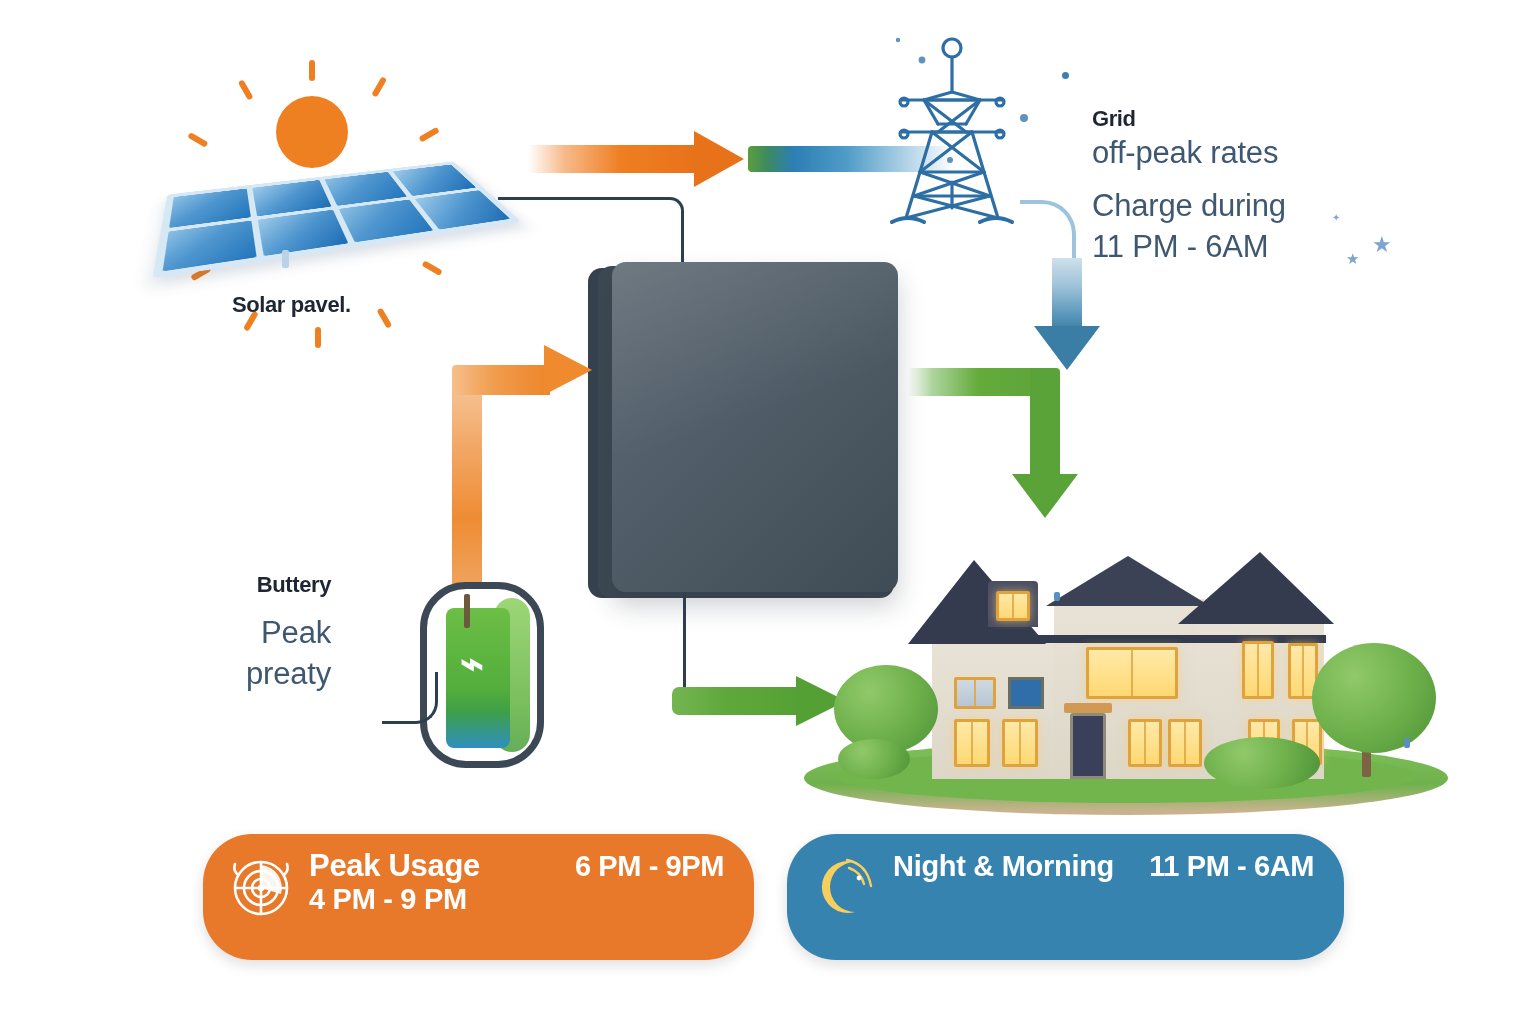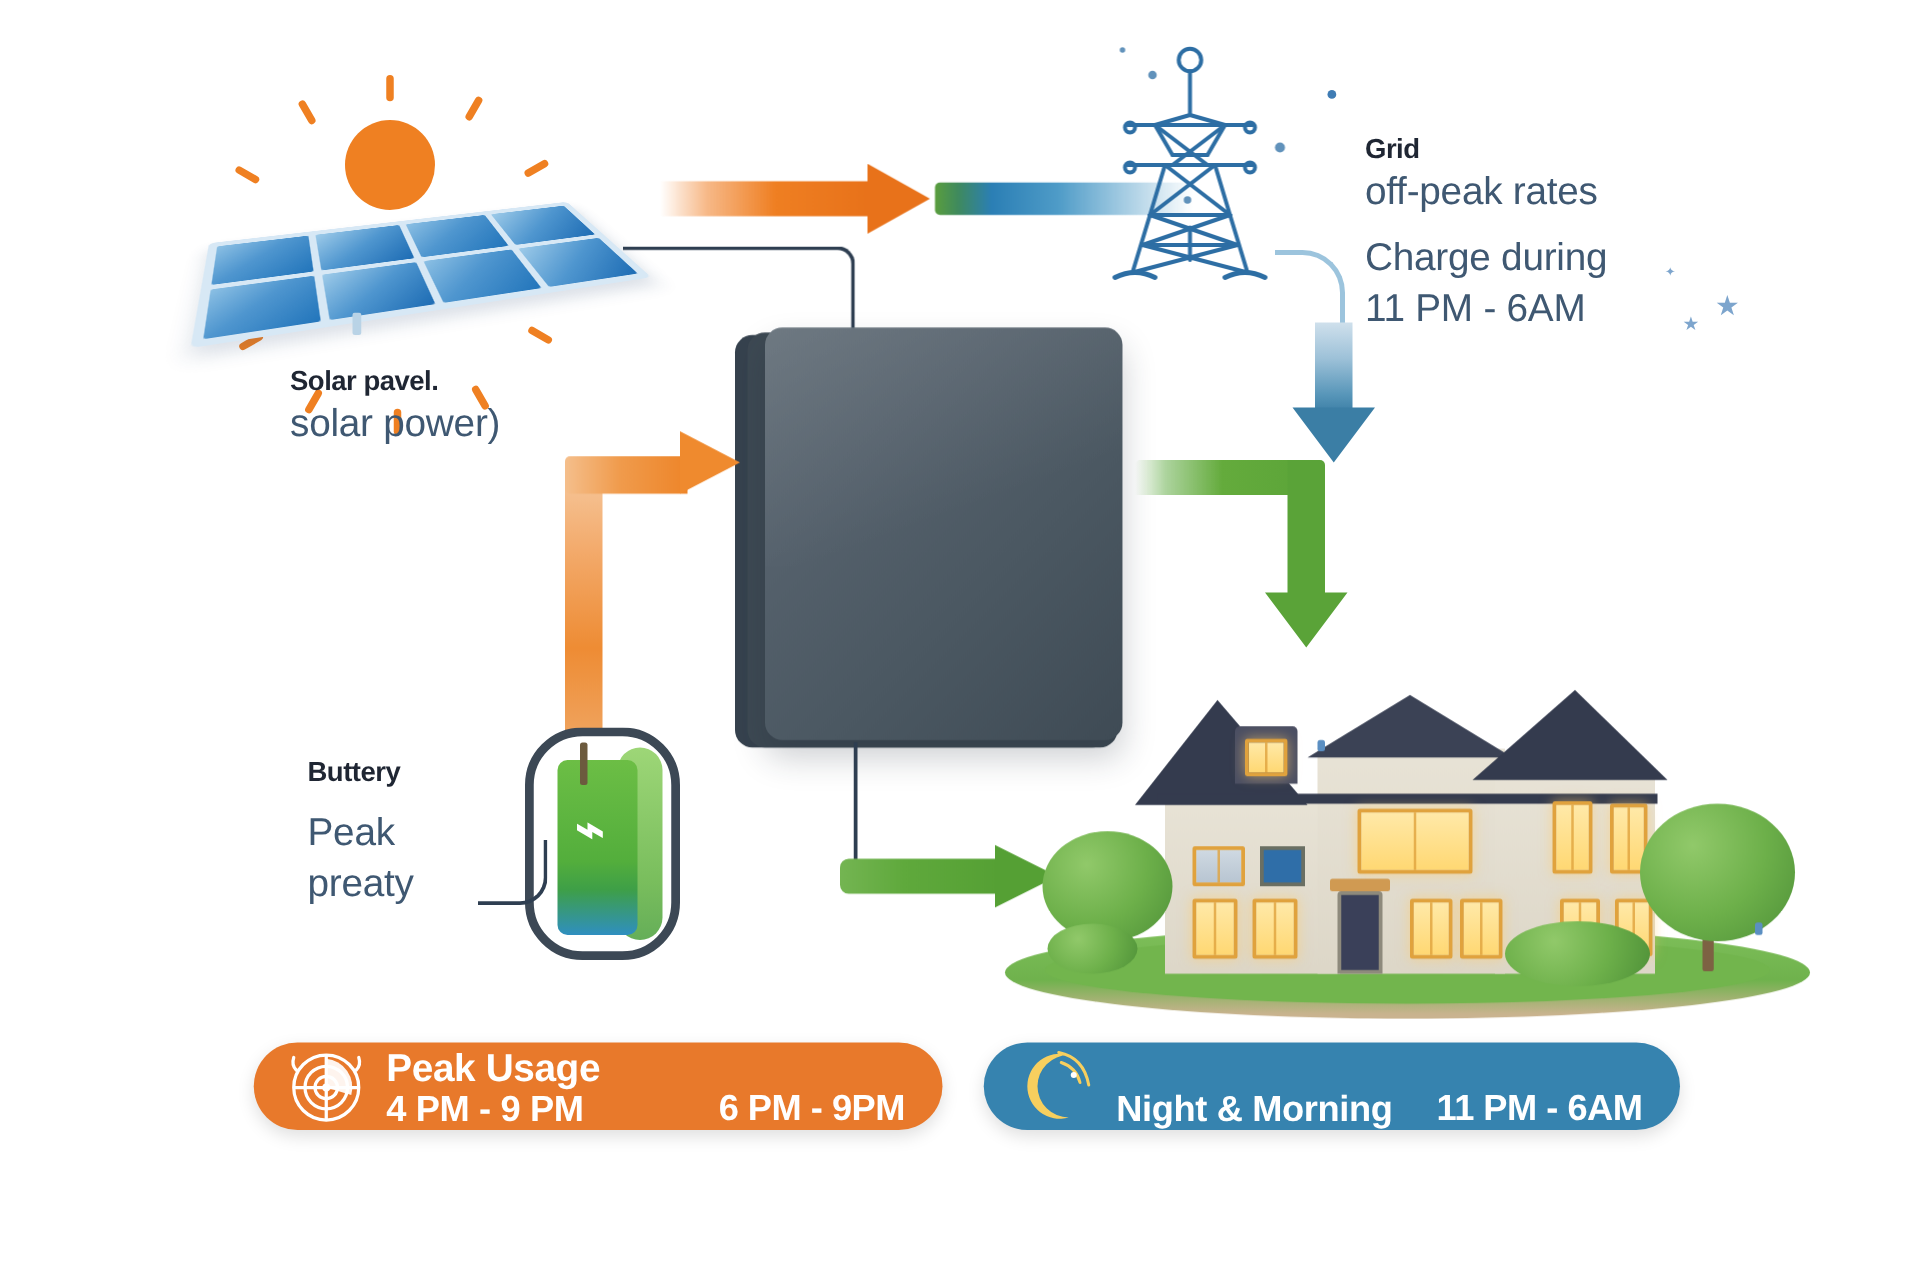--- a/index.html
+++ b/index.html
@@ -266,24 +266,24 @@
     background: radial-gradient(circle at 34% 30%, #91c96a 0%, #6db04a 52%, #4e9038 100%);
   }
   .tree-trunk { position: absolute; background: #7d6243; border-radius: 2px; }
 
   
   .star-deco { position: absolute; color: #7da5cd; }
 
   
   .badge {
     position: absolute;
-    height: 70px;
+    height: 126px;
     border-radius: 49px;
-    display: flex; align-items: flex-end;
-    padding: 0 30px 0 22px;
+    display: flex; align-items: flex-start;
+    padding: 16px 30px 0 22px;
     box-shadow: 0 5px 14px rgba(0,0,0,.13);
   }
   #badge-peak { left: 203px; top: 834px; width: 551px; background: #e8792b; }
   #badge-low  { left: 787px; top: 834px; width: 557px; background: #3683af; }
   .badge-icon { width: 72px; height: 72px; flex: 0 0 72px; position: relative; margin-right: 12px; }
   .badge-text { display: flex; flex-direction: column; justify-content: center; }
   .badge-title {
     font-size: 31px; font-weight: bold; color: #ffffff;
     line-height: 1.06; white-space: nowrap; letter-spacing: -.3px;
   }
@@ -329,21 +329,20 @@
           <div class="cell"></div>
           <div class="cell"></div>
           <div class="cell"></div>
       </div>
     </div>
   </div>
   <div id="panel-leg" class="abs"></div>
 
   <div class="abs" style="left:232px; top:292px;">
     <div class="node-title">Solar pavel.</div>
-    <div class="node-desc">solar power)</div>
   </div>
 
   <div class="abs wire" style="left:498px; top:197px; width:186px; height:72px;
               border-top-width:3px; border-right-width:3px;
               border-radius:0 14px 0 0;"></div>
 
   <div id="arrow-sun-grid" class="abs">
     <div class="shaft"></div>
     <div class="head"></div>
   </div>
@@ -418,21 +417,21 @@
   </div>
 
   <div id="batt-icon" class="abs">
     <div class="outline"></div>
     <div class="sideglow"></div>
     <div class="cellbody"></div>
     <div class="cap"></div>
     <div class="bolt">⌁</div>
   </div>
 
-  <div class="abs" style="left:246px; top:605px;">
+  <div class="abs" style="left:246px; top:572px;text-align:right;">
     <div class="node-title">Buttery</div>
     <div class="node-desc" style="margin-top:14px;">Peak</div>
     <div class="node-desc">preaty</div>
   </div>
 
   <div class="abs" style="left:382px; top:672px; width:56px; height:52px;
               border-right:3px solid #2e3e51; border-bottom:3px solid #2e3e51;
               border-radius:0 0 22px 0;"></div>
 
   <div id="arrow-green-down" class="abs">

